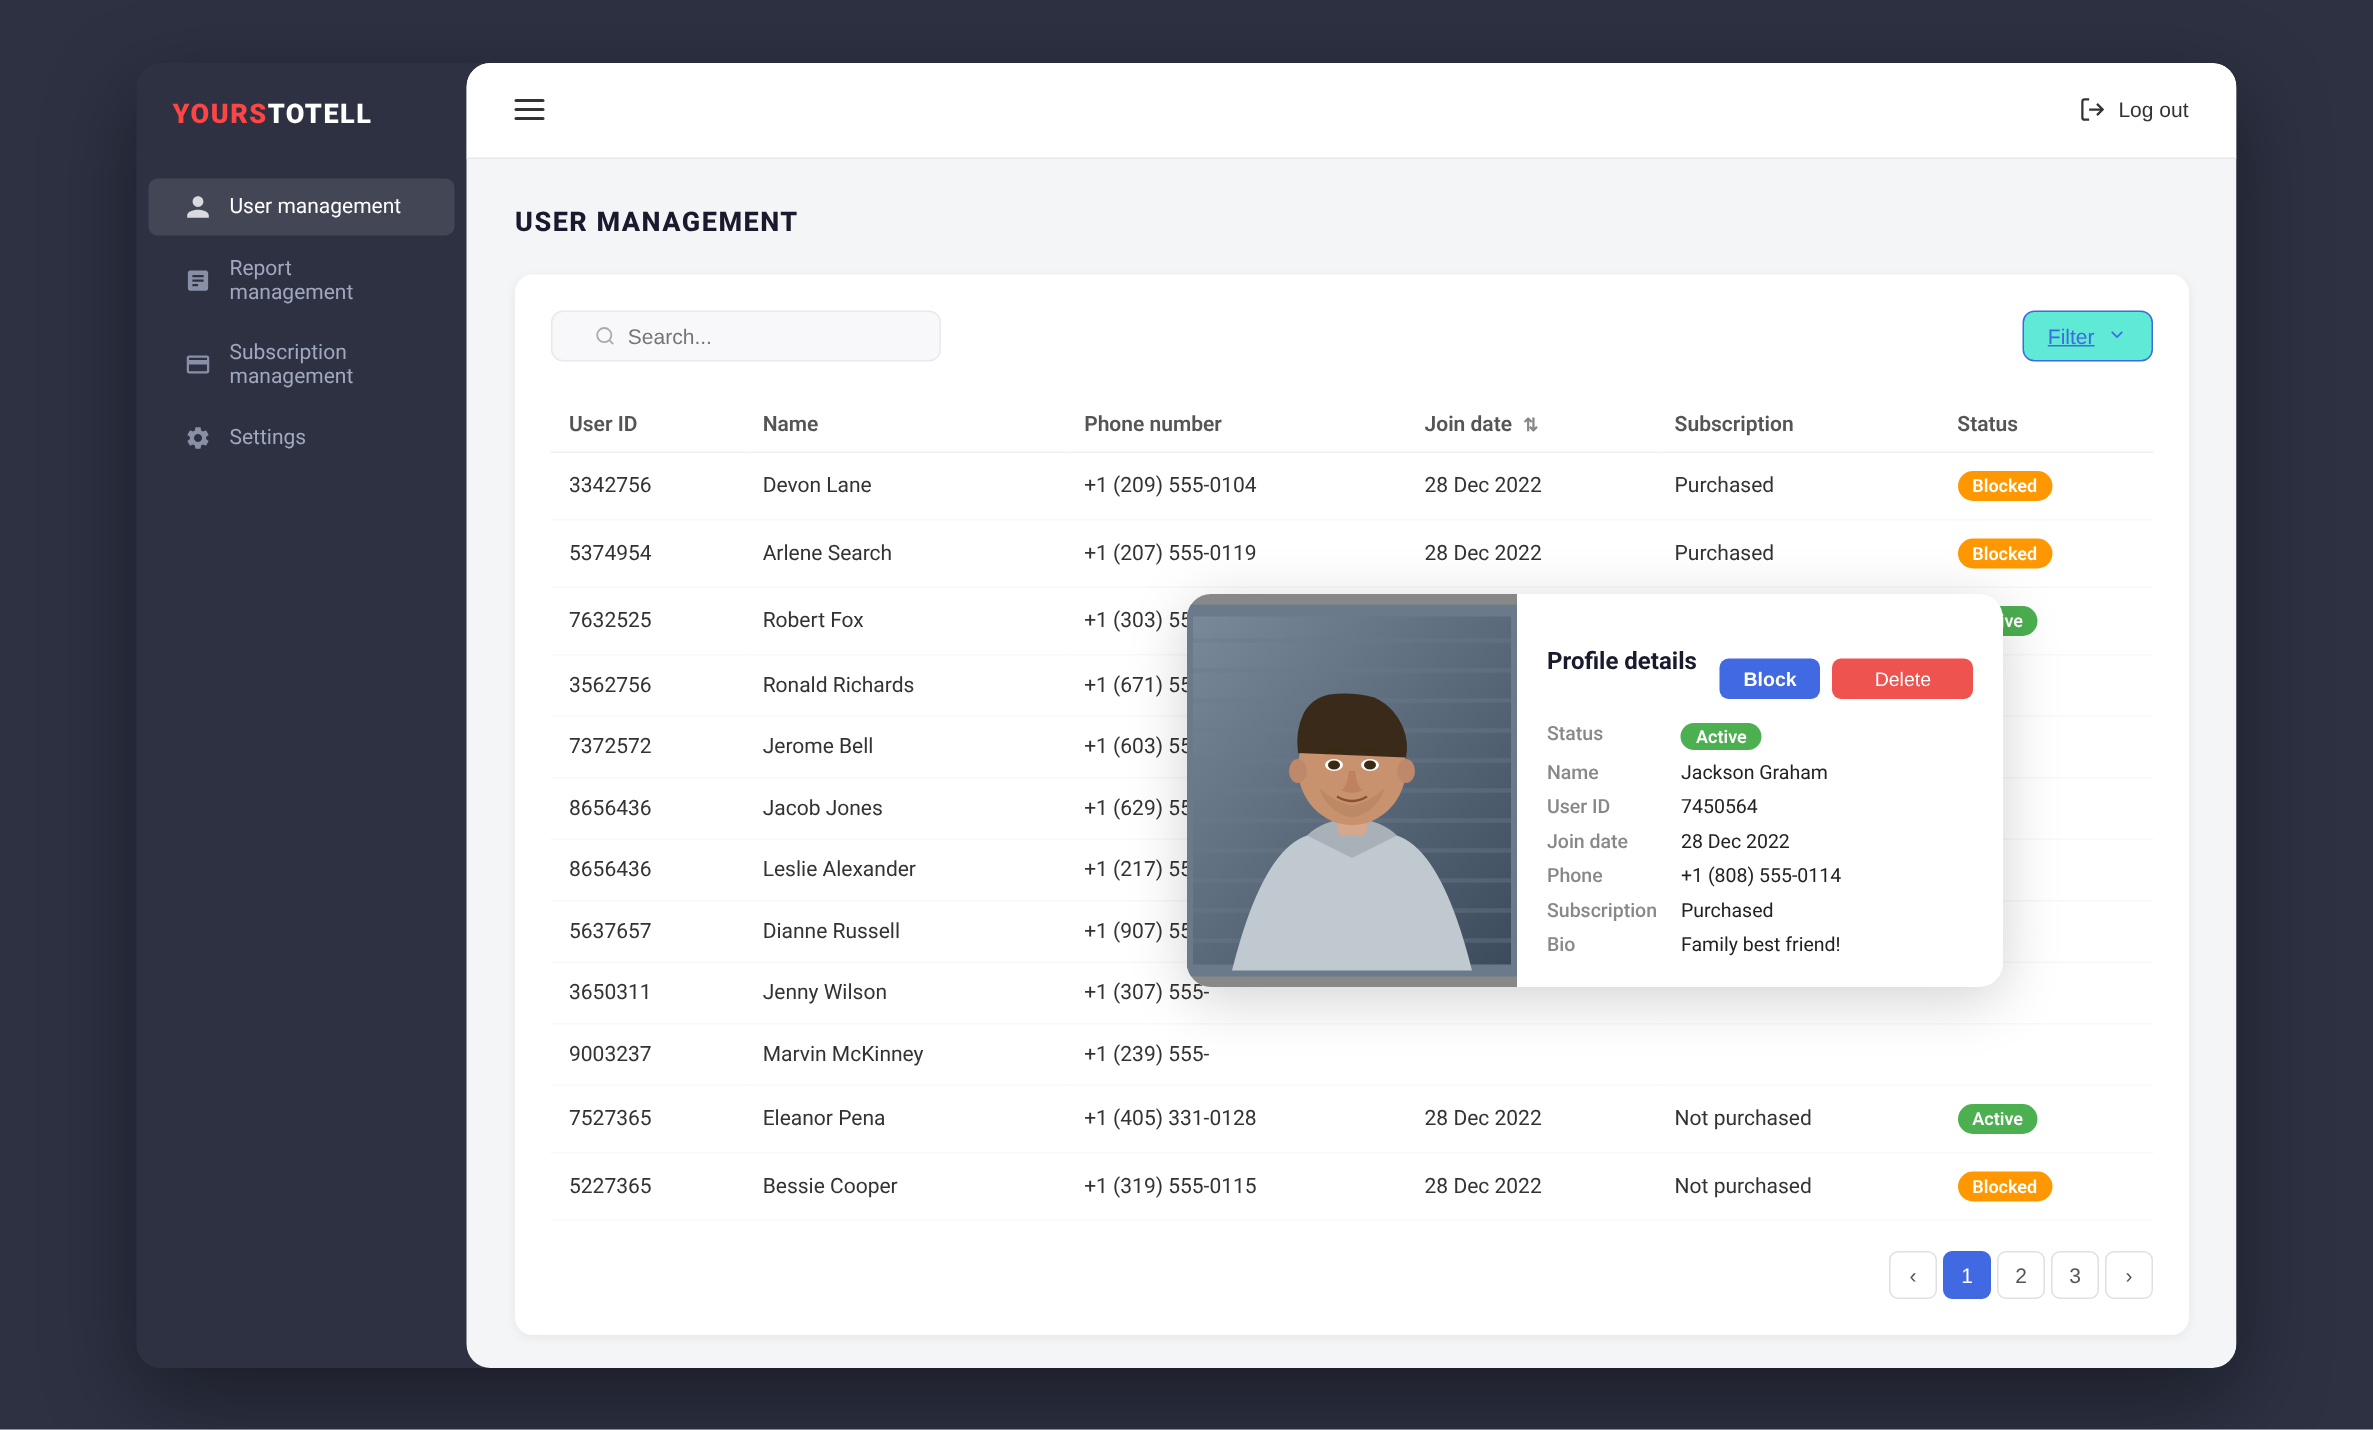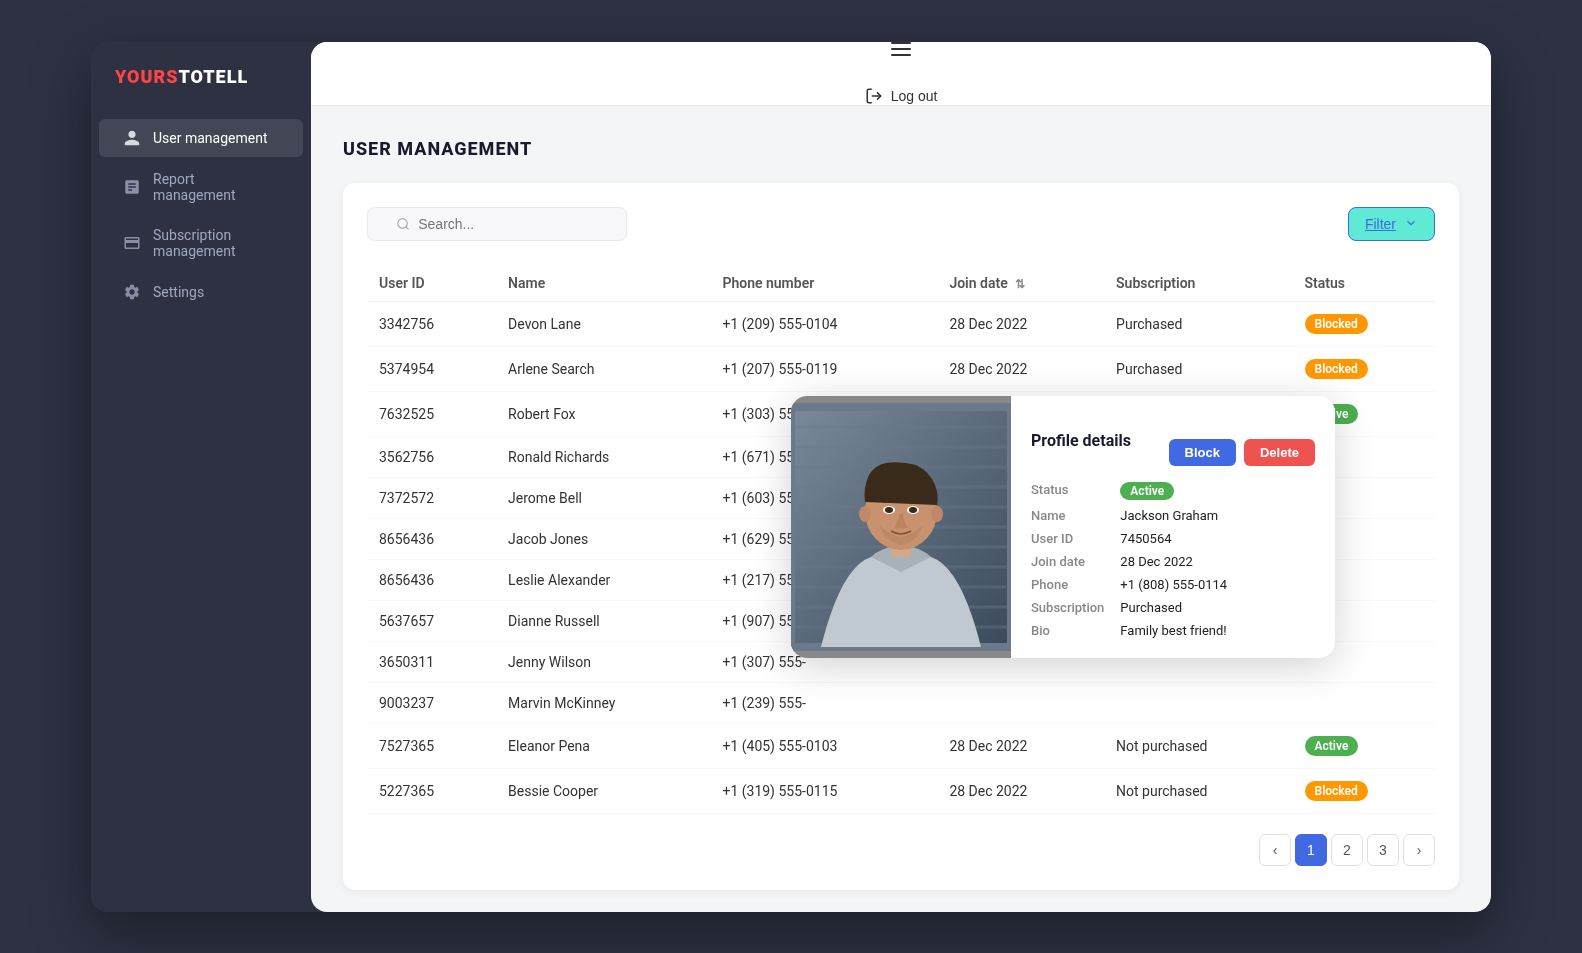--- a/index.html
+++ b/index.html
@@ -77,21 +77,20 @@
     
     .topbar {
       background: #ffffff;
       display: flex;
       align-items: center;
       justify-content: space-between;
       padding: 0 32px;
       height: 64px;
       border-bottom: 1px solid #e8e8e8;
       flex-shrink: 0;
-      flex-direction: column;
     }
     .hamburger-icon {
       display: flex;
       flex-direction: column;
       gap: 4px;
       cursor: pointer;
     }
     .hamburger-icon span {
       display: block;
       width: 20px;
@@ -284,23 +283,23 @@
       padding: 6px 16px;
       font-size: 13px;
       font-weight: 600;
       cursor: pointer;
     }
     .btn-delete {
       background: #ef5350;
       color: #fff;
       border: none;
       border-radius: 6px;
-      padding: 6px 16px;
+      padding: 6px 28px;
       font-size: 13px;
-      font-weight: 700;
+      font-weight: 400;
       cursor: pointer;
     }
     .profile-fields {
       display: grid;
       grid-template-columns: auto 1fr;
       gap: 8px 16px;
       align-items: start;
     }
     .field-label {
       font-size: 13px;
@@ -492,21 +491,21 @@
       <td>9003237</td>
       <td>Marvin McKinney</td>
       <td>+1 (239) 555-</td>
       <td></td>
       <td></td>
       <td></td>
     </tr>
               <tr style="cursor: pointer;">
       <td>7527365</td>
       <td>Eleanor Pena</td>
-      <td>+1 (405) 555-0103</td>
+      <td>+1 (405) 331-0128</td>
       <td>28 Dec 2022</td>
       <td>Not purchased</td>
       <td><span class="badge badge-active">Active</span></td>
     </tr>
               <tr style="cursor: pointer;">
       <td>5227365</td>
       <td>Bessie Cooper</td>
       <td>+1 (319) 555-0115</td>
       <td>28 Dec 2022</td>
       <td>Not purchased</td>

